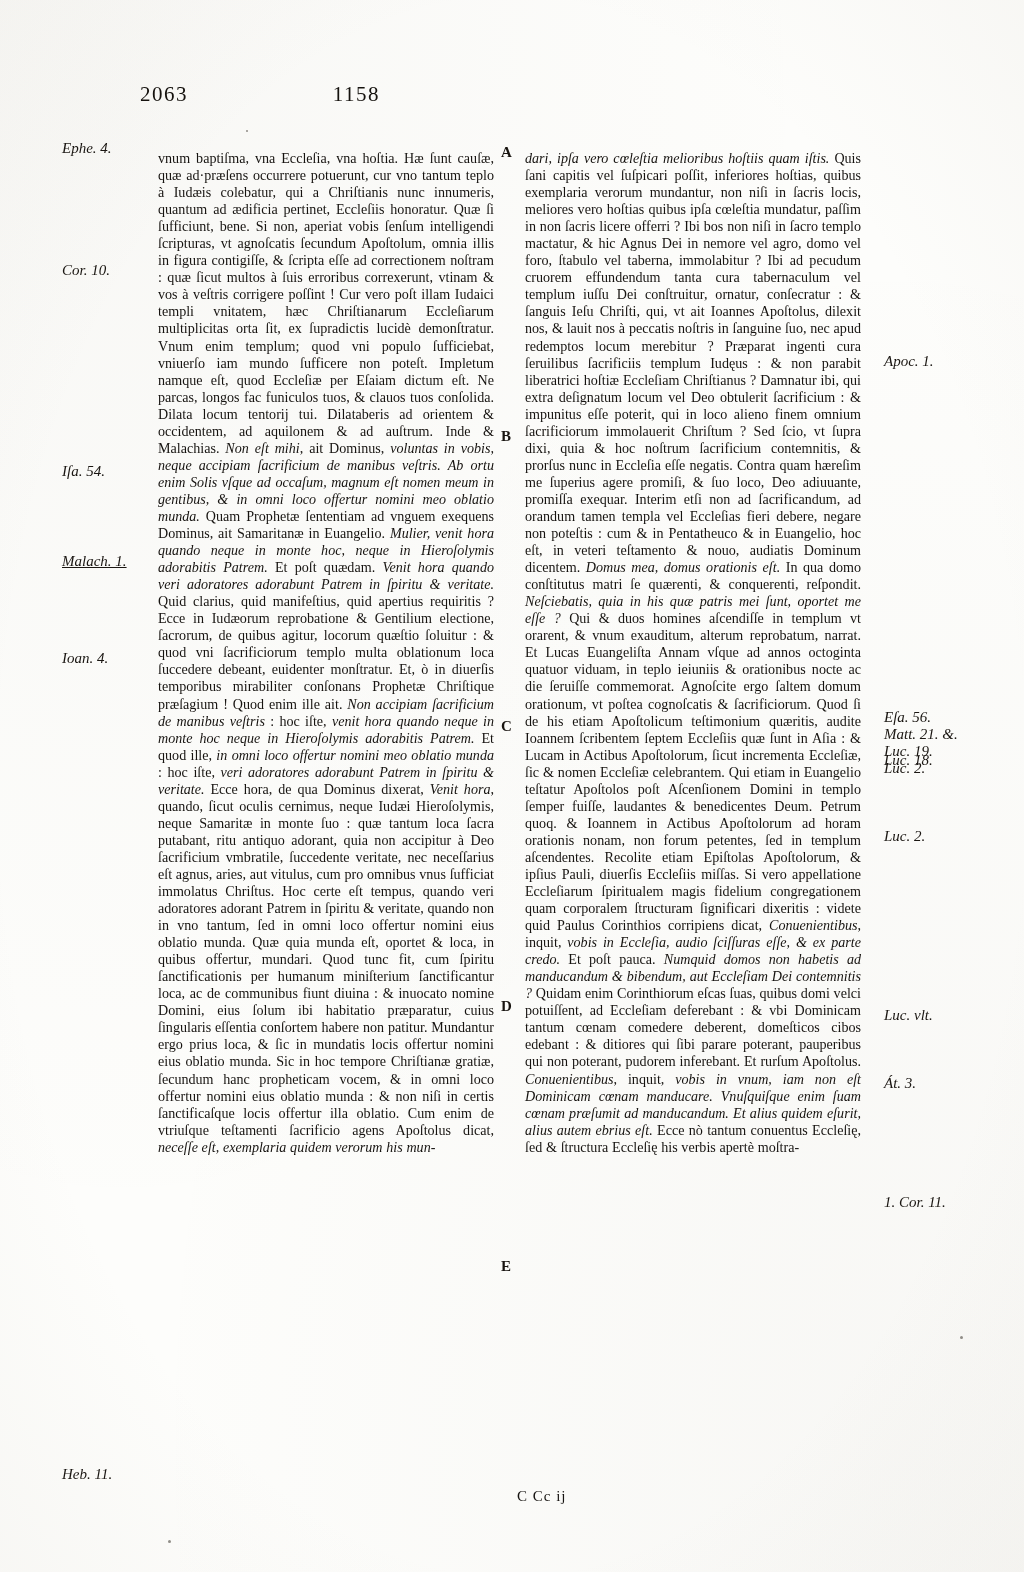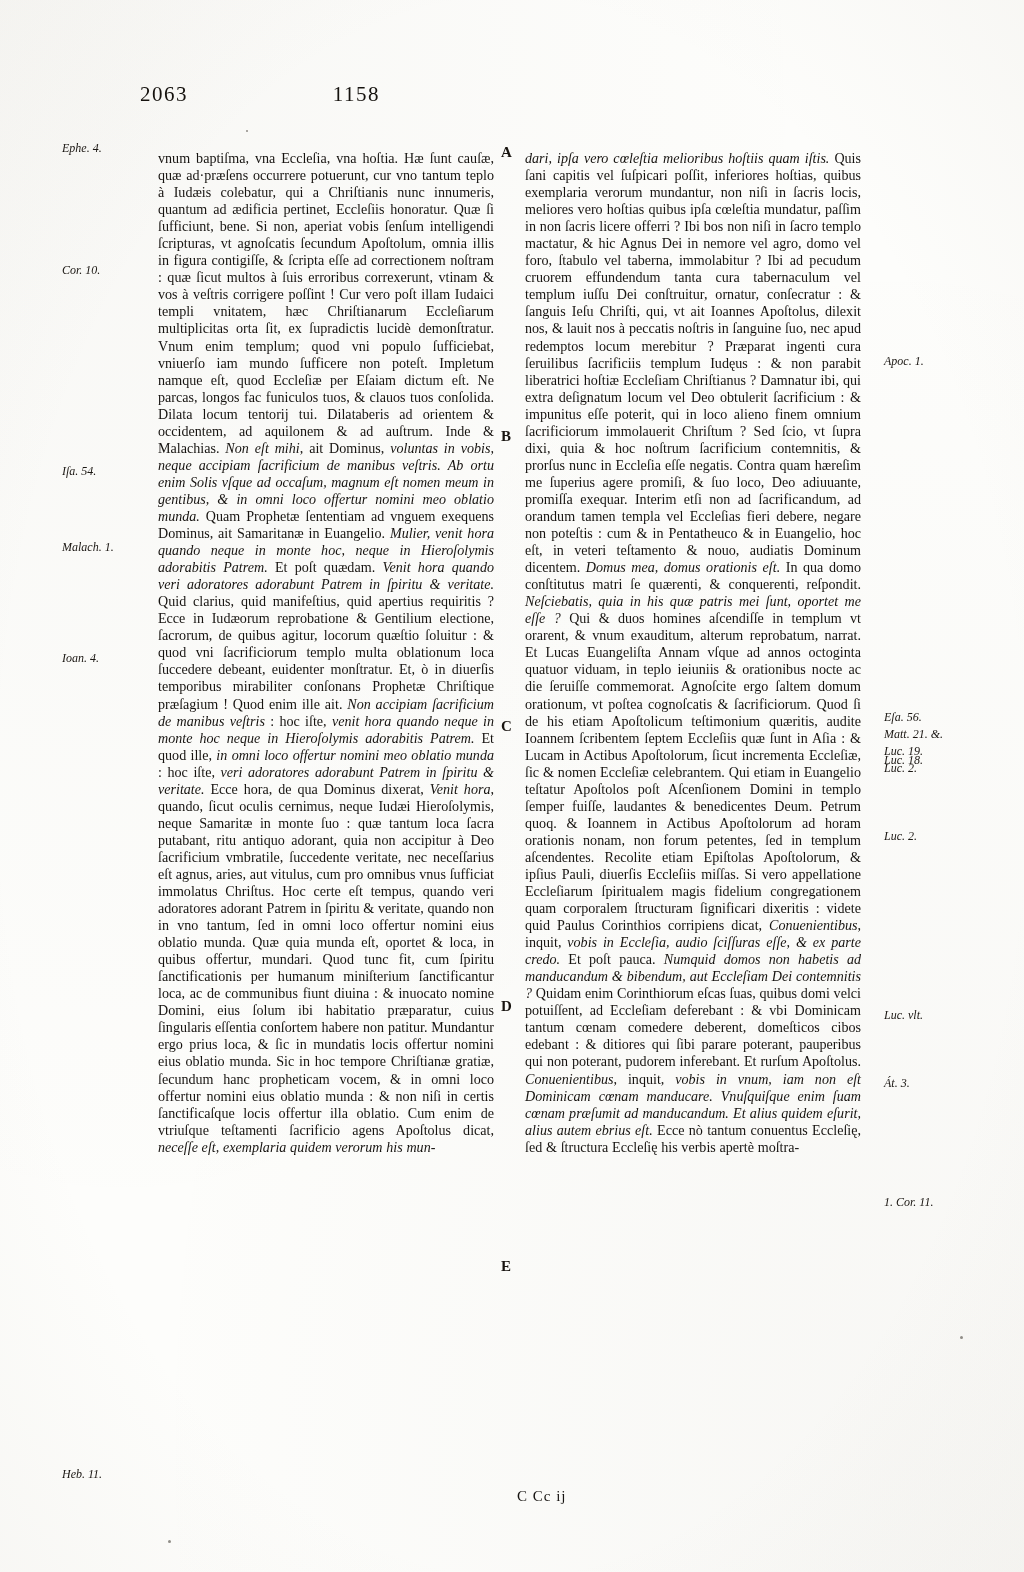--- a/index.html
+++ b/index.html
@@ -73,21 +73,21 @@
     text-indent: 0;
   }
   .col i, .col em {
     font-style: italic;
   }
 
   
   .margin-note {
     position: absolute;
     font-style: italic;
-    font-size: 12px;
+    font-size: 15px;
     color: #1a1612;
     white-space: nowrap;
     line-height: 17px;
   }
   .margin-left  { left: 62px; text-align: left; }
   .margin-right { left: 884px; text-align: left; }
 
   
   .section-letter {
     position: absolute;
@@ -134,21 +134,21 @@
   </div>
 
   <div class="col col-right">
     <p><i>dari, ipſa vero cœleſtia melioribus hoſtiis quam iſtis.</i> Quis ſani capitis vel ſuſpicari poſſit, inferiores hoſtias, quibus exemplaria verorum mundantur, non niſi in ſacris locis, meliores vero hoſtias quibus ipſa cœleſtia mundatur, paſſim in non ſacris licere offerri ? Ibi bos non niſi in ſacro templo mactatur, &amp; hic Agnus Dei in nemore vel agro, domo vel foro, ſtabulo vel taberna, immolabitur ? Ibi ad pecudum cruorem effundendum tanta cura tabernaculum vel templum iuſſu Dei conſtruitur, ornatur, conſecratur : &amp; ſanguis Ieſu Chriſti, qui, vt ait Ioannes Apoſtolus, dilexit nos, &amp; lauit nos à peccatis noſtris in ſanguine ſuo, nec apud redemptos locum merebitur ? Præparat ingenti cura ſeruilibus ſacrificiis templum Iudęus : &amp; non parabit liberatrici hoſtiæ Eccleſiam Chriſtianus ? Damnatur ibi, qui extra deſignatum locum vel Deo obtulerit ſacrificium : &amp; impunitus eſſe poterit, qui in loco alieno finem omnium ſacrificiorum immolauerit Chriſtum ? Sed ſcio, vt ſupra dixi, quia &amp; hoc noſtrum ſacrificium contemnitis, &amp; prorſus nunc in Eccleſia eſſe negatis. Contra quam hæreſim me ſuperius agere promiſi, &amp; ſuo loco, Deo adiuuante, promiſſa exequar. Interim etſi non ad ſacrificandum, ad orandum tamen templa vel Eccleſias fieri debere, negare non poteſtis : cum &amp; in Pentatheuco &amp; in Euangelio, hoc eſt, in veteri teſtamento &amp; nouo, audiatis Dominum dicentem. <i>Domus mea, domus orationis eſt.</i> In qua domo conſtitutus matri ſe quærenti, &amp; conquerenti, reſpondit. <i>Neſciebatis, quia in his quæ patris mei ſunt, oportet me eſſe ?</i> Qui &amp; duos homines aſcendiſſe in templum vt orarent, &amp; vnum exauditum, alterum reprobatum, narrat. Et Lucas Euangeliſta Annam vſque ad annos octoginta quatuor viduam, in teplo ieiuniis &amp; orationibus nocte ac die ſeruiſſe commemorat. Agnoſcite ergo ſaltem domum orationum, vt poſtea cognoſcatis &amp; ſacrificiorum. Quod ſi de his etiam Apoſtolicum teſtimonium quæritis, audite Ioannem ſcribentem ſeptem Eccleſiis quæ ſunt in Aſia : &amp; Lucam in Actibus Apoſtolorum, ſicut incrementa Eccleſiæ, ſic &amp; nomen Eccleſiæ celebrantem. Qui etiam in Euangelio teſtatur Apoſtolos poſt Aſcenſionem Domini in templo ſemper fuiſſe, laudantes &amp; benedicentes Deum. Petrum quoq. &amp; Ioannem in Actibus Apoſtolorum ad horam orationis nonam, non forum petentes, ſed in templum aſcendentes. Recolite etiam Epiſtolas Apoſtolorum, &amp; ipſius Pauli, diuerſis Eccleſiis miſſas. Si vero appellatione Eccleſiarum ſpiritualem magis fidelium congregationem quam corporalem ſtructuram ſignificari dixeritis : videte quid Paulus Corinthios corripiens dicat, <i>Conuenientibus</i>, inquit, <i>vobis in Eccleſia, audio ſciſſuras eſſe, &amp; ex parte credo.</i> Et poſt pauca. <i>Numquid domos non habetis ad manducandum &amp; bibendum, aut Eccleſiam Dei contemnitis ?</i> Quidam enim Corinthiorum eſcas ſuas, quibus domi velci potuiſſent, ad Eccleſiam deferebant : &amp; vbi Dominicam tantum cœnam comedere deberent, domeſticos cibos edebant : &amp; ditiores qui ſibi parare poterant, pauperibus qui non poterant, pudorem inferebant. Et rurſum Apoſtolus. <i>Conuenientibus</i>, inquit, <i>vobis in vnum, iam non eſt Dominicam cœnam manducare. Vnuſquiſque enim ſuam cœnam præſumit ad manducandum. Et alius quidem eſurit, alius autem ebrius eſt.</i> Ecce nò tantum conuentus Eccleſię, ſed &amp; ſtructura Eccleſię his verbis apertè moſtra-</p>
   </div>
 
   <div id="margin-left-host">
       <div class="margin-note margin-left" style="top: 140px;">Ephe. 4.</div>
       <div class="margin-note margin-left" style="top: 262px;">Cor. 10.</div>
       <div class="margin-note margin-left" style="top: 463px;">Iſa. 54.</div>
-      <div class="margin-note margin-left" style="top: 539px;">Malach. 1.</div>
+      <div class="margin-note margin-left" style="top: 553px; text-decoration: underline;">Malach. 1.</div>
       <div class="margin-note margin-left" style="top: 650px;">Ioan. 4.</div>
       <div class="margin-note margin-left" style="top: 1466px;">Heb. 11.</div>
     </div>
   <div id="margin-right-host">
       <div class="margin-note margin-right" style="top: 353px;">Apoc. 1.</div>
       <div class="margin-note margin-right" style="top: 709px; text-align: center;">Eſa. 56.</div>
       <div class="margin-note margin-right" style="top: 726px;">Matt. 21. &amp;.</div>
       <div class="margin-note margin-right" style="top: 743px;">Luc. 19.</div>
       <div class="margin-note margin-right" style="top: 760px;">Luc. 2.</div>
       <div class="margin-note margin-right" style="top: 752px;">Luc. 18.</div>

